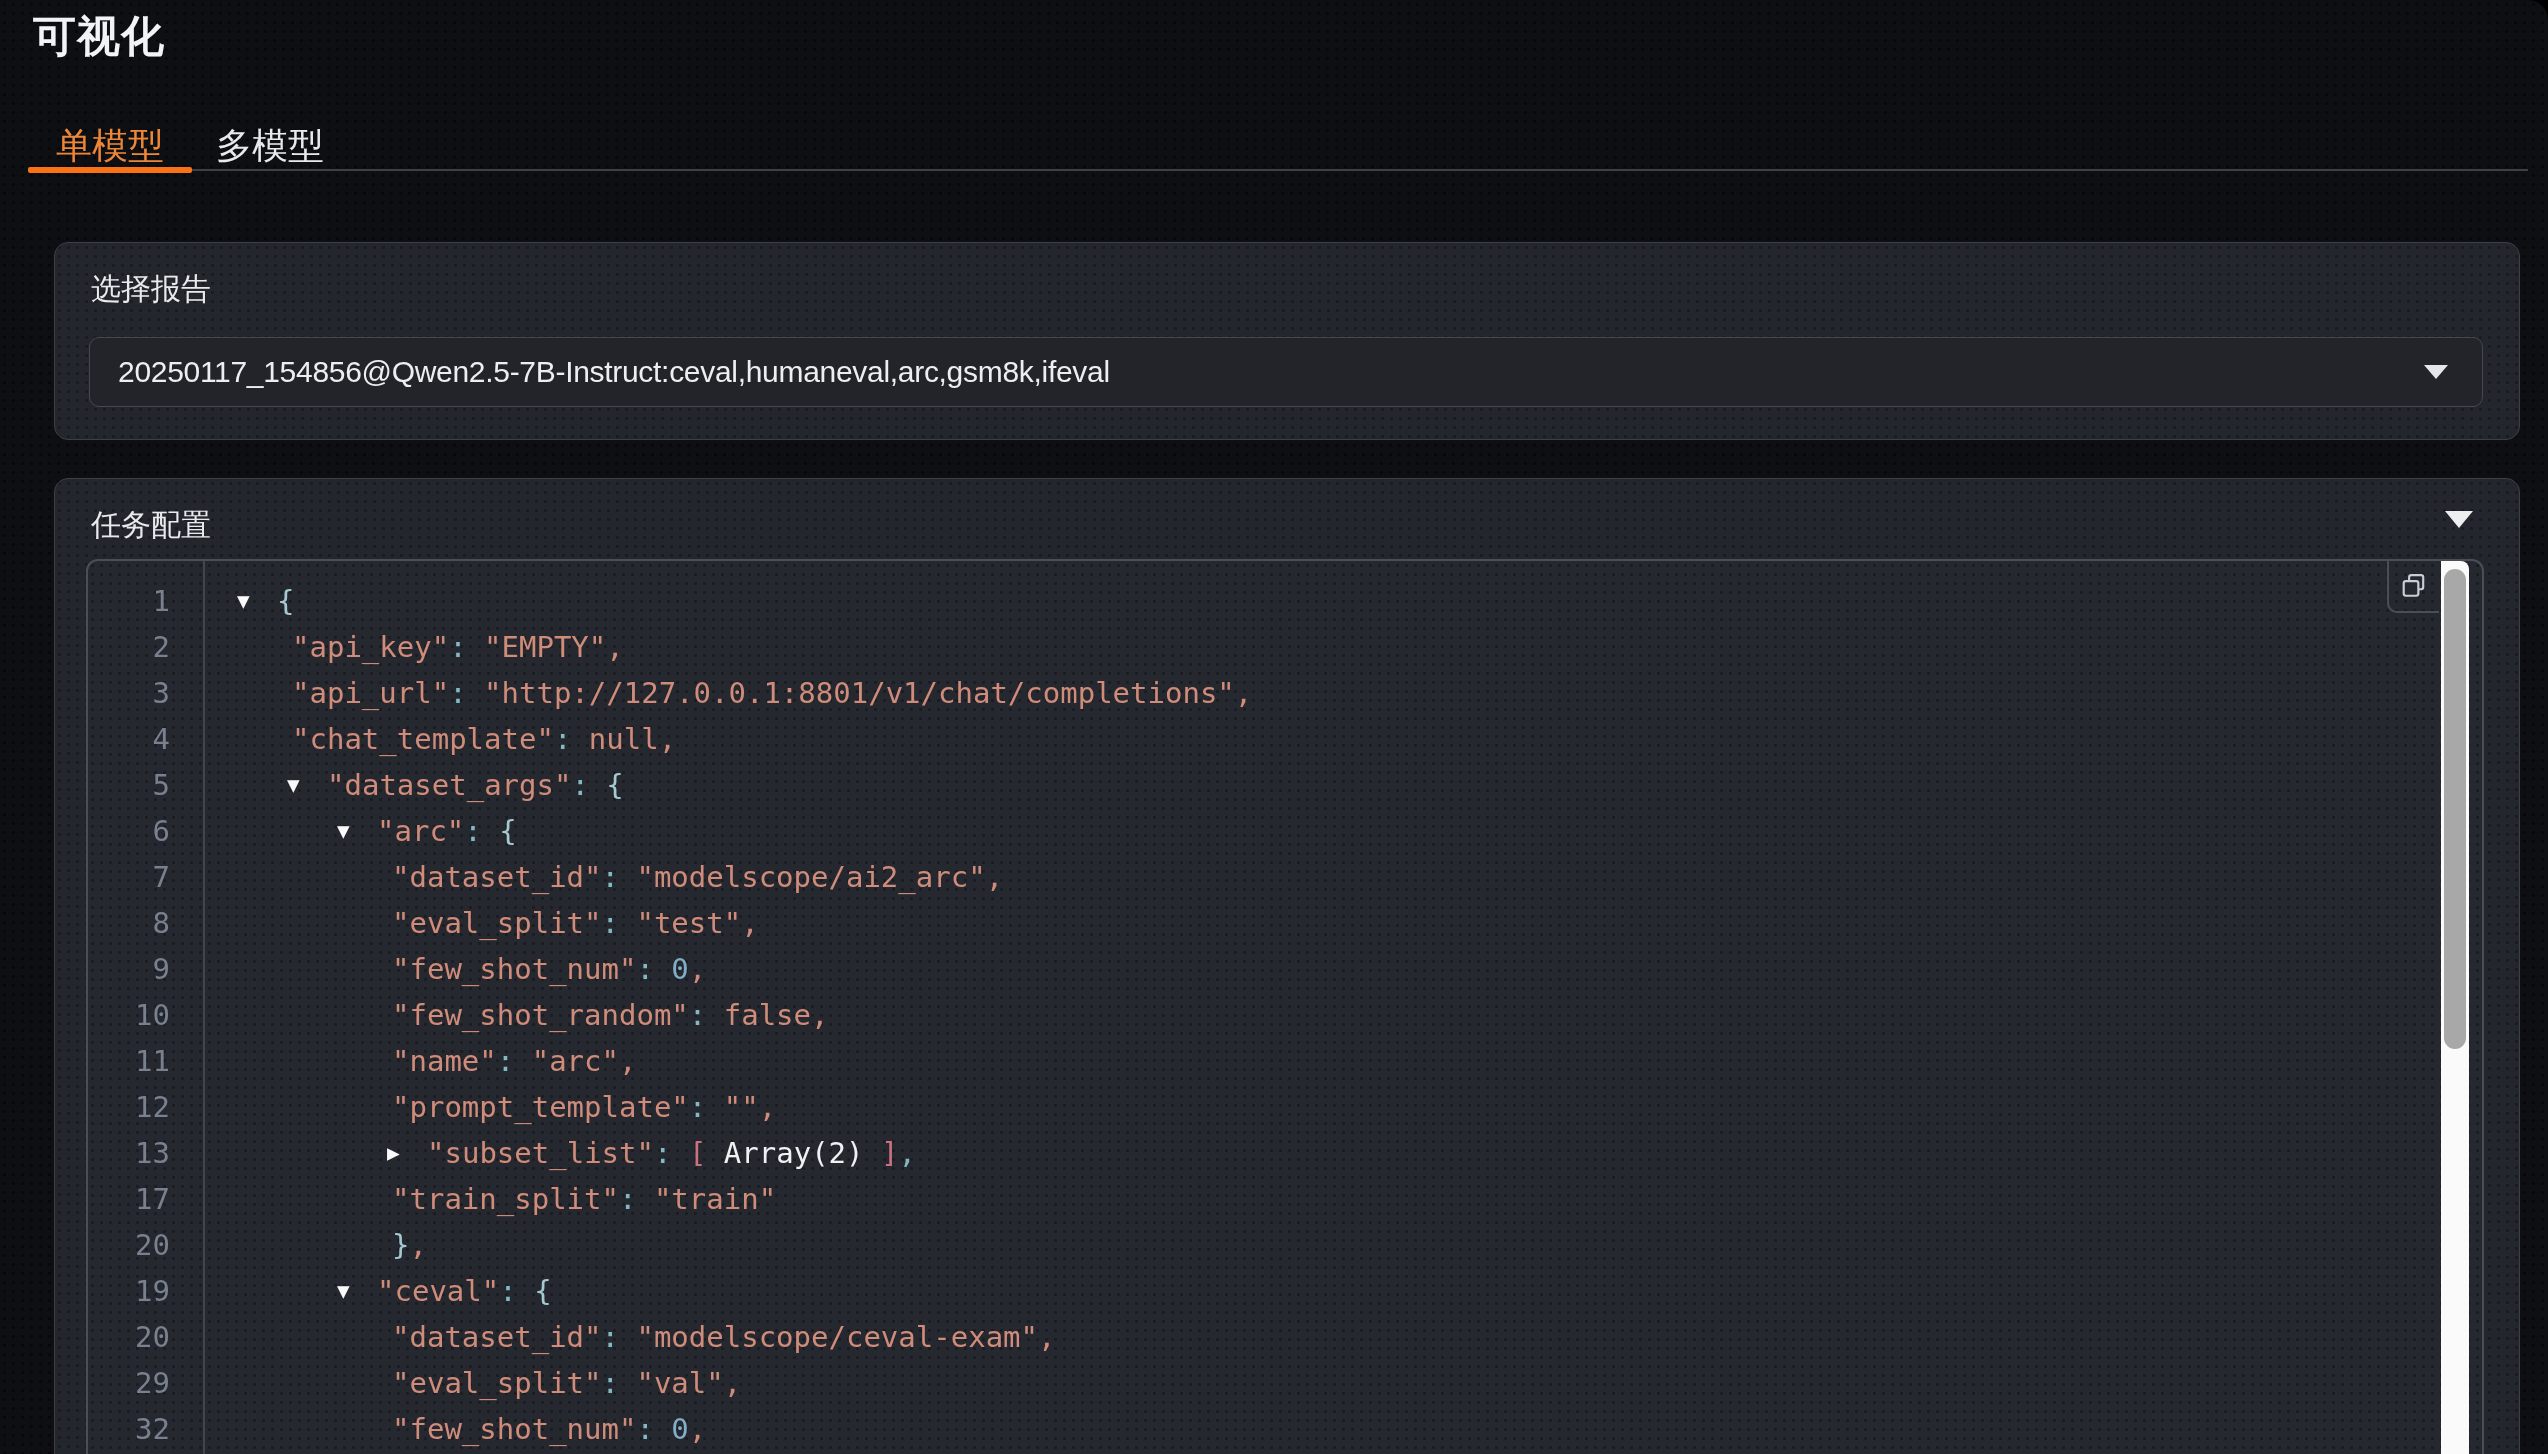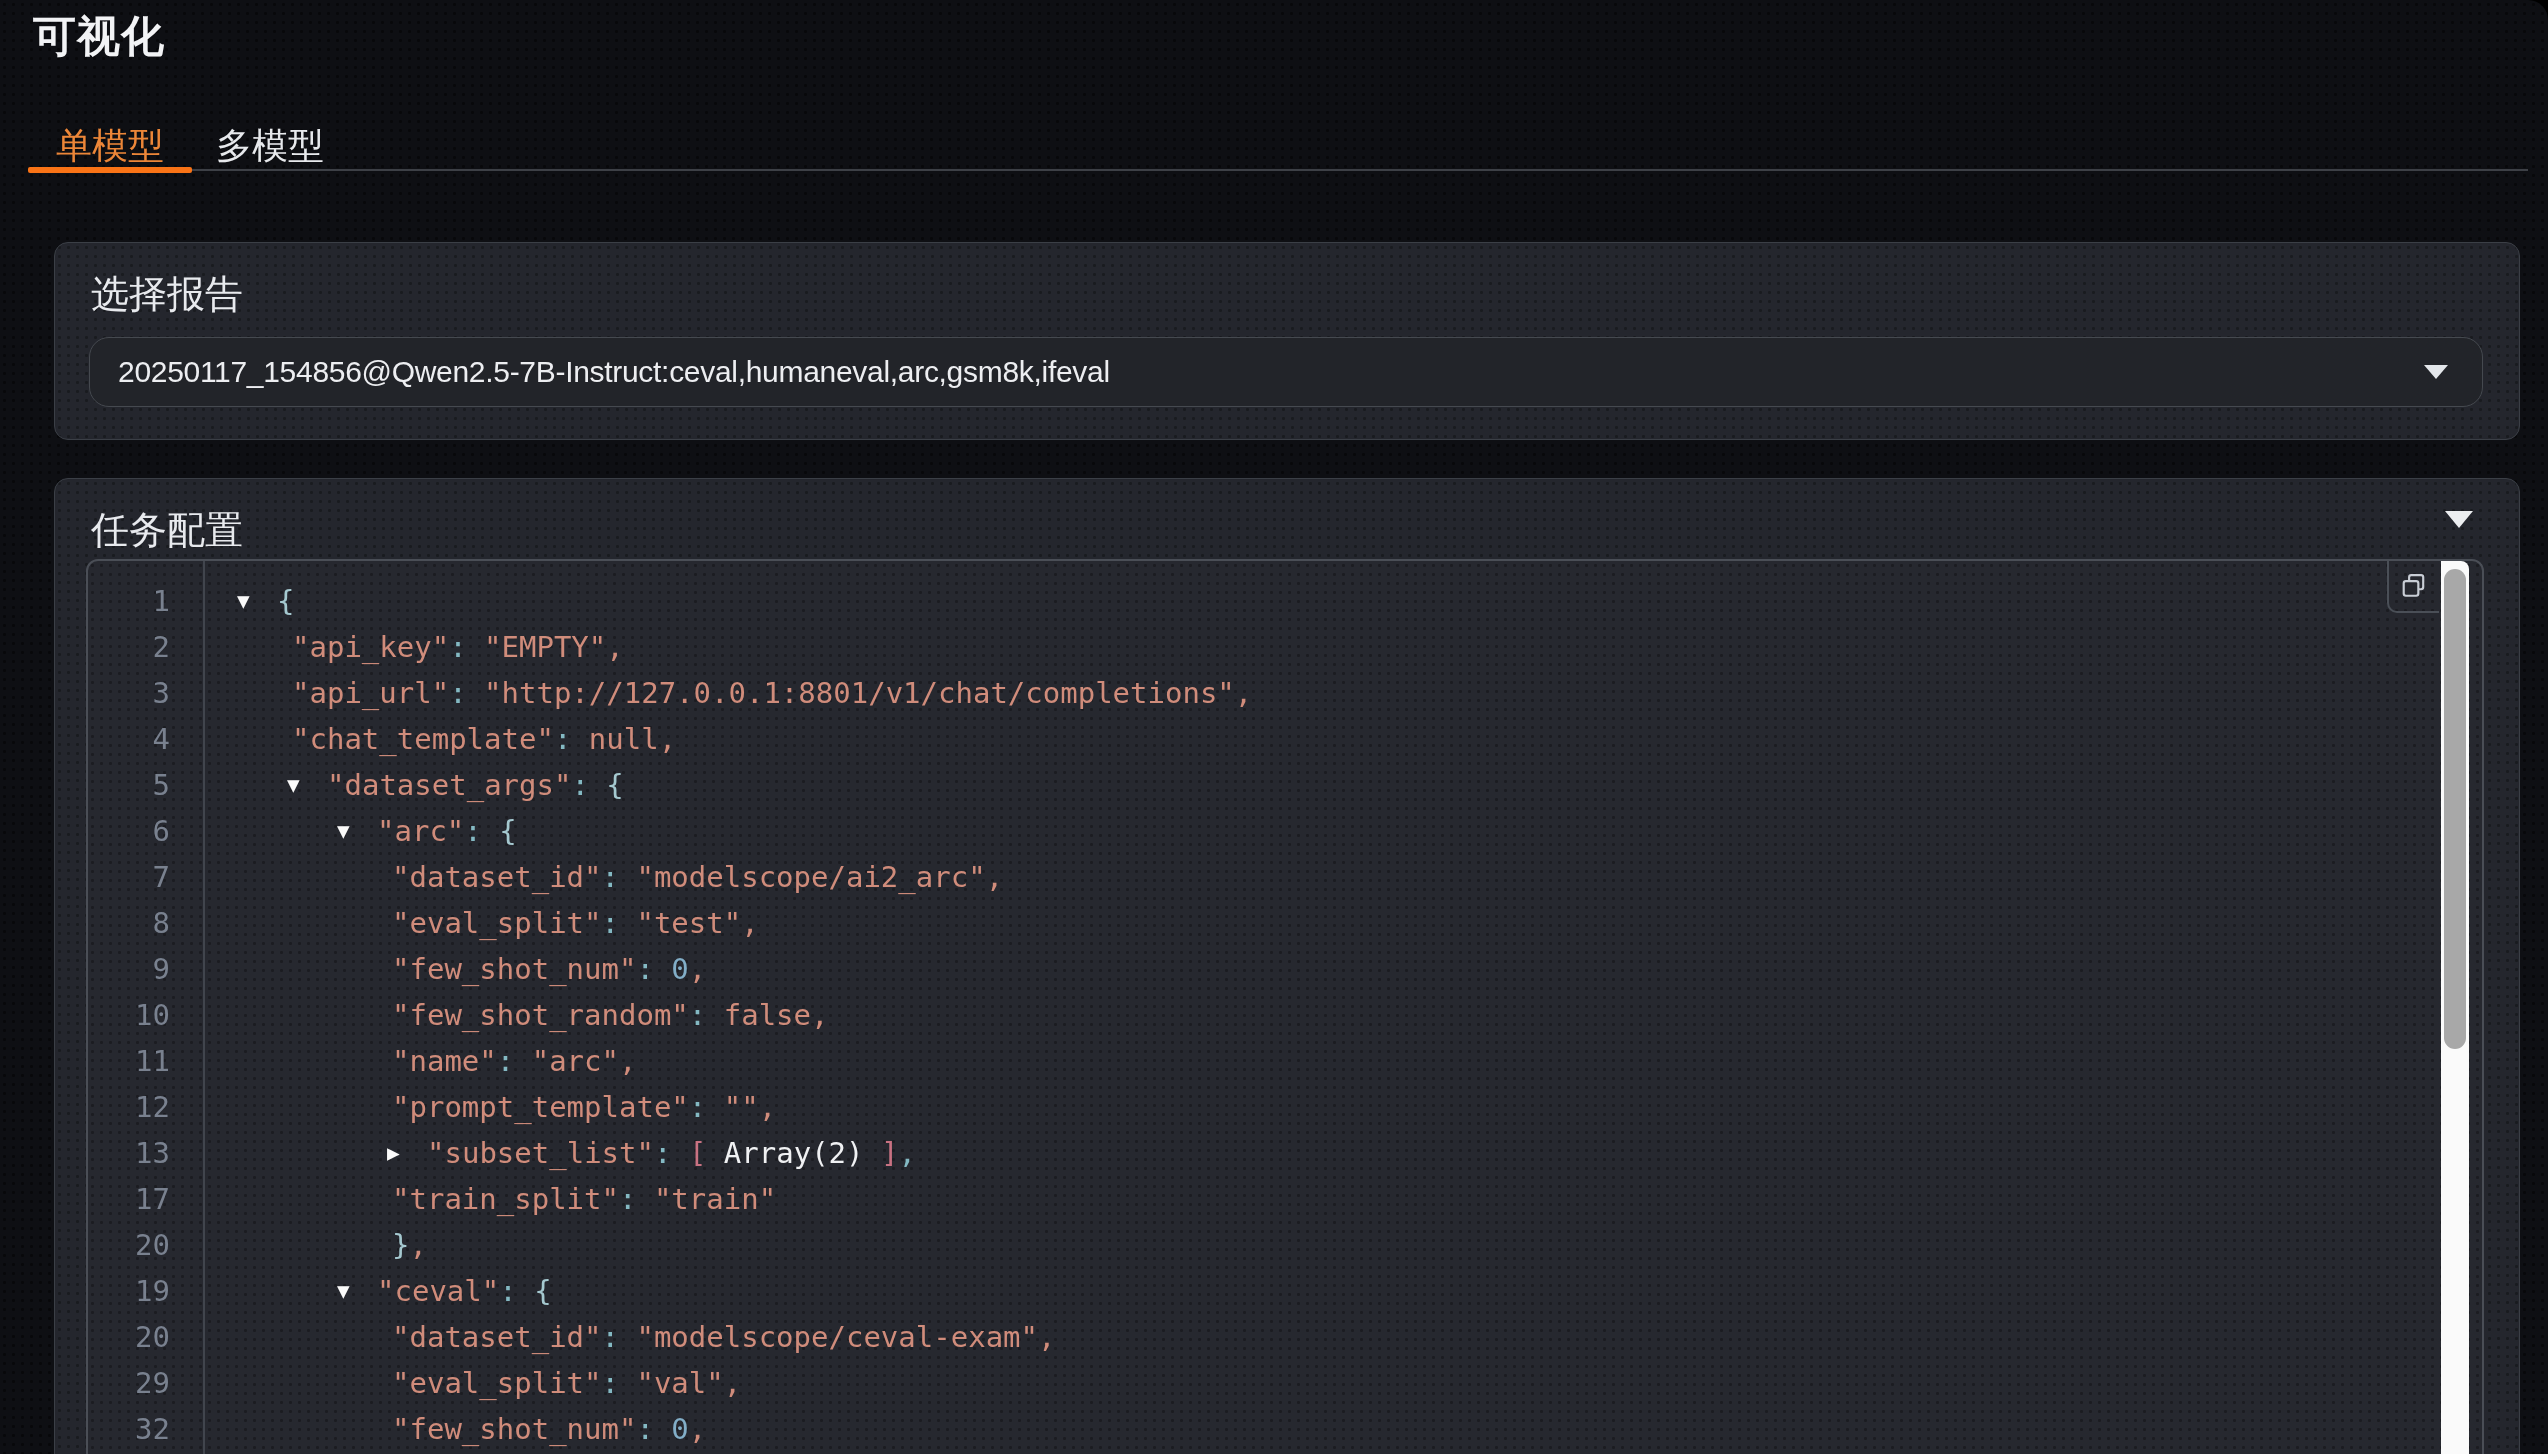--- a/index.html
+++ b/index.html
@@ -20,25 +20,25 @@
   .tab-active-bar{position:absolute;left:28px;top:167px;width:164px;height:6px;
                   background:#f97316;border-radius:2px;}
   .tab-inactive{left:190px;width:160px;color:#e7e9ec;}
 
   
   .panel{position:absolute;left:54px;width:2464px;background-color:#24262d;
          background-image:radial-gradient(rgba(0,0,0,.30) 1.3px,transparent 1.7px);
          background-size:9px 9px;border:1px solid #3b3f46;border-radius:14px;}
   .panel-report{top:242px;height:196px;}
   .panel-config{top:478px;height:1100px;}
-  .panel-label{position:absolute;left:36px;top:26px;font-size:38px;color:#e8eaee;}
+  .panel-label{position:absolute;left:36px;top:26px;font-size:30px;color:#e8eaee;}
 
   
   .dropdown{position:absolute;left:34px;top:94px;width:2394px;height:70px;
-            background:#222429;border:1px solid #45494f;border-radius:20px;
+            background:#222429;border:1px solid #45494f;border-radius:10px;
             display:flex;align-items:center;padding:0 34px 0 28px;box-sizing:border-box;
             cursor:pointer;}
   .dropdown-value{font-size:30px;color:#edeef1;letter-spacing:-.3px;white-space:nowrap;}
   .caret-down{margin-left:auto;width:0;height:0;border-left:12px solid transparent;
               border-right:12px solid transparent;border-top:14px solid #e3e6ea;}
 
   
   .panel-caret{position:absolute;right:46px;top:32px;width:0;height:0;
                border-left:14px solid transparent;border-right:14px solid transparent;
                border-top:17px solid #eceef0;cursor:pointer;}

